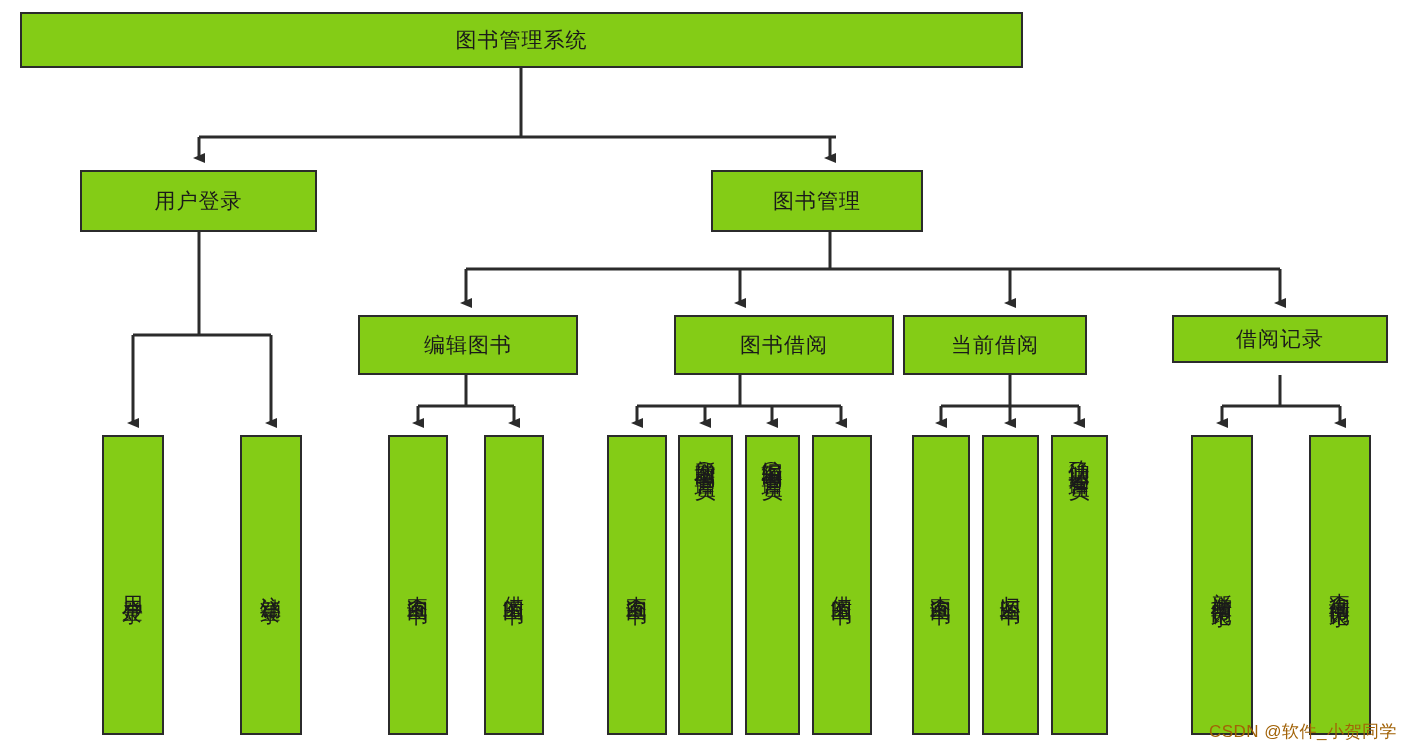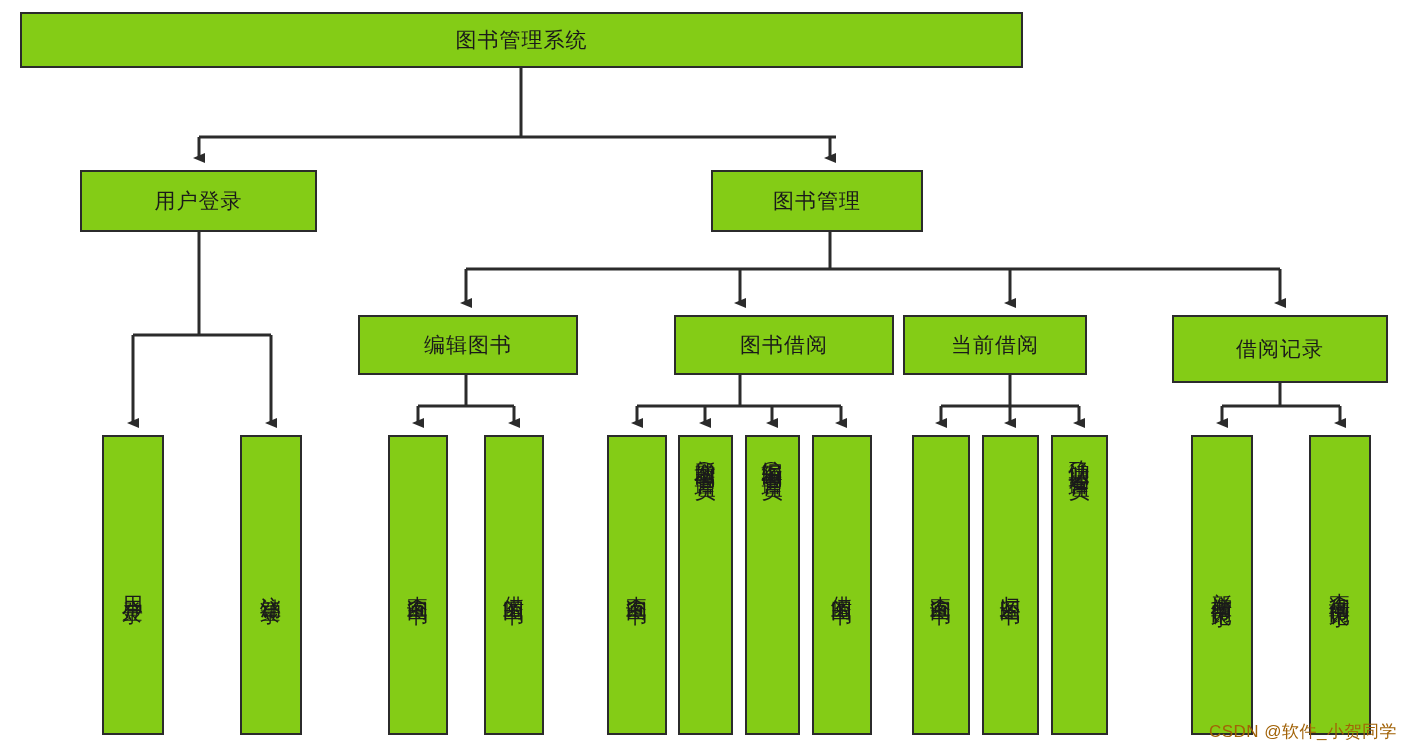--- a/index.html
+++ b/index.html
@@ -139,21 +139,21 @@
 
   <div class="node" style="left:358px;top:315px;width:220px;height:60px;">
     <span class="label">编辑图书</span>
   </div>
   <div class="node" style="left:668px;top:315px;width:220px;height:60px;margin-left:6px;">
     <span class="label">图书借阅</span>
   </div>
   <div class="node" style="left:903px;top:315px;width:184px;height:60px;">
     <span class="label">当前借阅</span>
   </div>
-  <div class="node" style="left:1172px;top:315px;width:216px;height:68px;">
+  <div class="node" style="left:1172px;top:315px;width:216px;height:48px;">
     <span class="label">借阅记录</span>
   </div>
 
   <div class="node vertical" style="left:102px;top:435px;width:62px;height:300px;">
     <span class="label">用户登录</span>
   </div>
   <div class="node vertical" style="left:240px;top:435px;width:62px;height:300px;">
     <span class="label">注销登录</span>
   </div>
 

